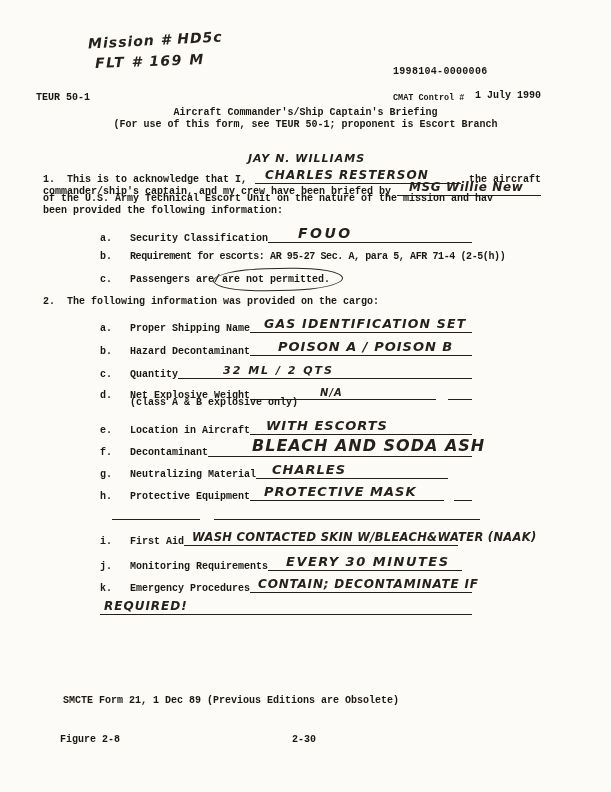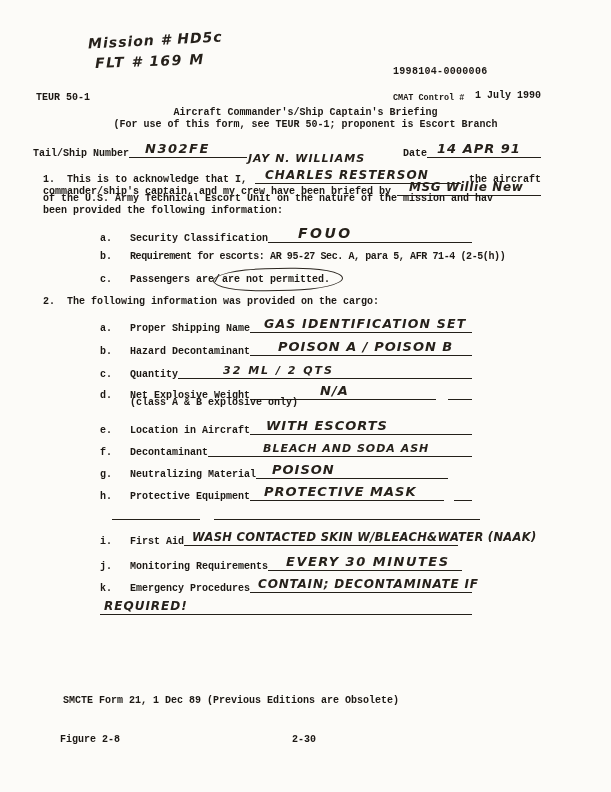--- a/index.html
+++ b/index.html
@@ -36,31 +36,20 @@
 
   <div class="t small" style="left:393px;top:56px;margin-top:36px;">CMAT Control #</div>
   <div class="t" style="left:393px;top:66px;letter-spacing:0.3px;">1998104-0000006</div>
 
   <div class="t" style="left:36px;top:92px;">TEUR 50-1</div>
   <div class="t" style="right:70px;top:90px;">1 July 1990</div>
 
   <div class="t center" style="top:107px;">Aircraft Commander's/Ship Captain's Briefing</div>
   <div class="t center" style="top:119px;">(For use of this form, see TEUR 50-1; proponent is Escort Branch</div>
 
-  <div class="row" style="left:33px;top:143px;width:508px;">
-    <span class="t2">Tail/Ship Number</span>
-    <div class="fill" style="flex:none;width:118px;">
-      <span class="h" style="left:16px;font-size:13px;letter-spacing:1.5px;">N302FE</span>
-    </div>
-    <div class="spacer" style="width:156px;"></div>
-    <span class="t2">Date</span>
-    <div class="fill">
-      <span class="h" style="left:10px;font-size:13px;letter-spacing:1px;">14 APR 91</span>
-    </div>
-  </div>
 
   <div class="hl" style="left:248px;top:152px;font-size:11px;letter-spacing:1px;">JAY N. WILLIAMS</div>
 
   <div class="row" style="left:43px;top:169px;width:498px;">
     <span class="t2">1.  This is to acknowledge that I,</span>
     <div class="fill" style="margin:0 8px;text-align:right;">
       <span class="h" style="left:10px;font-size:12px;letter-spacing:1px;">CHARLES RESTERSON</span>
     </div>
     <span class="t2">the aircraft</span>
   </div>
@@ -115,47 +104,47 @@
     <span class="t2">Quantity</span>
     <div class="fill">
       <span class="h" style="left:45px;font-size:11px;letter-spacing:2px;">32 ML  / 2 QTS</span>
     </div>
   </div>
 
   <div class="row" style="left:100px;top:385px;width:372px;">
     <span class="t2 letter">d.</span>
     <span class="t2">Net Explosive Weight</span>
     <div class="fill">
-      <span class="h" style="left:70px;font-size:13px;letter-spacing:1px;">N/A</span>
+      <span class="h" style="left:70px;font-size:10px;letter-spacing:1px;">N/A</span>
     </div>
     <div class="fill short" style="width:24px;margin-left:12px;"></div>
   </div>
   <div class="t" style="left:130px;top:397px;">(class A &amp; B explosive only)</div>
 
   <div class="row" style="left:100px;top:420px;width:372px;">
     <span class="t2 letter">e.</span>
     <span class="t2">Location in Aircraft</span>
     <div class="fill">
       <span class="h" style="left:16px;font-size:13px;letter-spacing:1px;">WITH ESCORTS</span>
     </div>
   </div>
 
   <div class="row" style="left:100px;top:442px;width:372px;">
     <span class="t2 letter">f.</span>
     <span class="t2">Decontaminant</span>
     <div class="fill">
-      <span class="h" style="left:55px;font-size:11px;letter-spacing:1px;text-align:right;">BLEACH AND SODA ASH</span>
+      <span class="h" style="left:44px;font-size:16px;letter-spacing:1px;text-align:right;">BLEACH AND SODA ASH</span>
     </div>
   </div>
 
   <div class="row" style="left:100px;top:464px;width:348px;">
     <span class="t2 letter">g.</span>
     <span class="t2">Neutralizing Material</span>
     <div class="fill">
-      <span class="h" style="left:16px;font-size:13px;letter-spacing:1px;">POISON</span>
+      <span class="h" style="left:16px;font-size:13px;letter-spacing:1px;">CHARLES</span>
     </div>
   </div>
 
   <div class="row" style="left:100px;top:486px;width:372px;">
     <span class="t2 letter">h.</span>
     <span class="t2">Protective Equipment</span>
     <div class="fill">
       <span class="h" style="left:14px;font-size:13px;letter-spacing:1px;">PROTECTIVE MASK</span>
     </div>
     <div class="fill short" style="width:18px;margin-left:10px;"></div>

